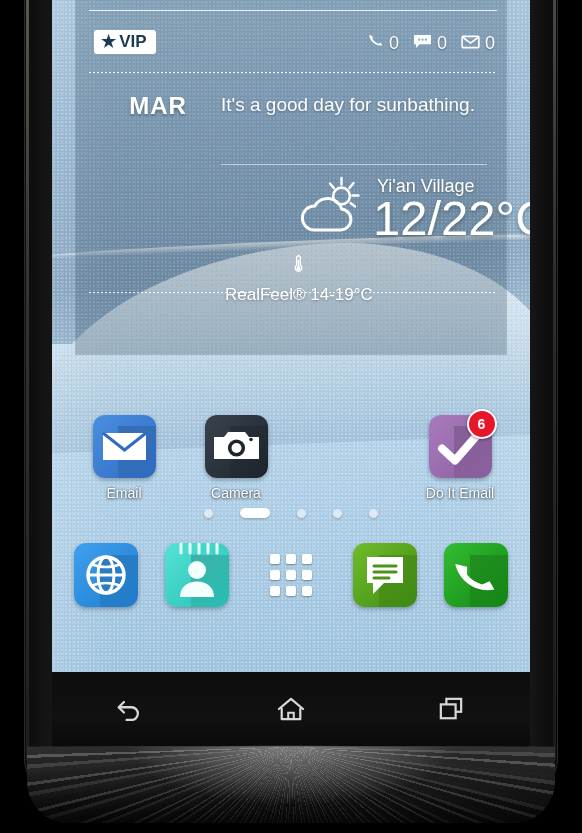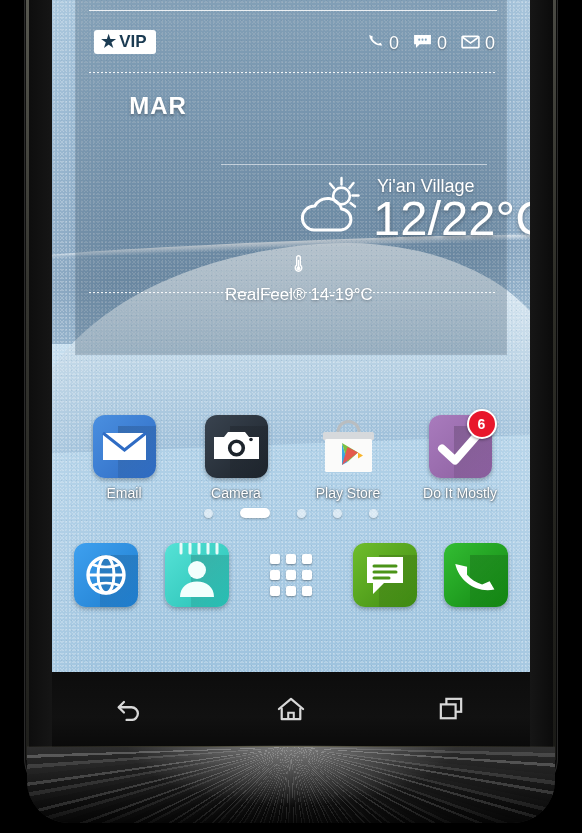--- a/index.html
+++ b/index.html
@@ -218,20 +218,21 @@
         </div>
       </div>
 
       <div class="dashline dash1"></div>
 
       <div class="datebox">
         <div class="dmon">MAR</div>
       </div>
 
       <div class="wcond">
+        <div class="wcond-s">It's a good day for sunbathing.</div>
       </div>
       <div class="wsep"></div>
 
       <div class="wmain">
         <div class="wicon">
           <svg viewBox="0 0 74 62" width="74" height="62">
             <g fill="none" stroke="#fff" stroke-width="2.4" stroke-linecap="round">
               <line x1="46.5" y1="2" x2="46.5" y2="8.5"></line>
               <line x1="58.5" y1="7" x2="54.5" y2="12"></line>
               <line x1="35" y1="7.5" x2="39" y2="12.2"></line>
@@ -280,46 +281,32 @@
           <svg viewBox="0 0 63 63" width="63" height="63" style="position:absolute;inset:0">
             <path d="M9 22h10l4-5h17l4 5h10v22H9z" fill="#fff"></path>
             <circle cx="31.5" cy="33" r="8.6" fill="#1d242c"></circle>
             <circle cx="31.5" cy="33" r="5" fill="#fff"></circle>
             <circle cx="46" cy="24.5" r="1.8" fill="#1d242c"></circle>
           </svg>
         </div>
         <div class="app-lab">Camera</div>
       </div>
 
-      <div class="app" style="left:240px">
-        <div class="app-ico" style="background:transparent;box-shadow:none">
-          <svg viewBox="0 0 63 63" width="63" height="63" style="position:absolute;inset:0">
-            <path d="M21 20v-3a10.5 10.5 0 0 1 21 0v3" fill="none" stroke="#b9bdc0" stroke-width="3"></path>
-            <rect x="6" y="17" width="51" height="8" rx="1.5" fill="#d6d9dc"></rect>
-            <rect x="8" y="24" width="47" height="33" rx="1.5" fill="#fbfbfa"></rect>
-            <path d="M25 28v22l5.5-3z" fill="#3ea8e0"></path>
-            <path d="M25 28 41 37.5 30.5 47z" fill="#7cc142"></path>
-            <path d="M30.5 32 41 37.5 25 50z" fill="#f04f4f" opacity=".9"></path>
-            <path d="M41 37.5 46 40.5 41 43.5z" fill="#f9b52b"></path>
-          </svg>
-        </div>
-        <div class="app-lab">Play Store</div>
-      </div>
 
       <div class="app" style="left:352px">
         <div class="app-ico" style="background:linear-gradient(135deg,#a97bbd,#8b5f9f);overflow:visible">
           <div style="position:absolute;inset:0;border-radius:12px;overflow:hidden">
             <div class="shadow45"></div>
             <svg viewBox="0 0 63 63" width="63" height="63" style="position:absolute;inset:0">
               <path d="M13 33.5 26 45.5 50 18" fill="none" stroke="#fff" stroke-width="8" stroke-linecap="round" stroke-linejoin="round"></path>
             </svg>
           </div>
           <div class="badge">6</div>
         </div>
-        <div class="app-lab">Do It Mostly</div>
+        <div class="app-lab">Do It Email</div>
       </div>
     </div>
 
     <div class="dots">
       <span class="dot"></span>
       <span class="dot on"></span>
       <span class="dot"></span>
       <span class="dot"></span>
       <span class="dot"></span>
     </div>

